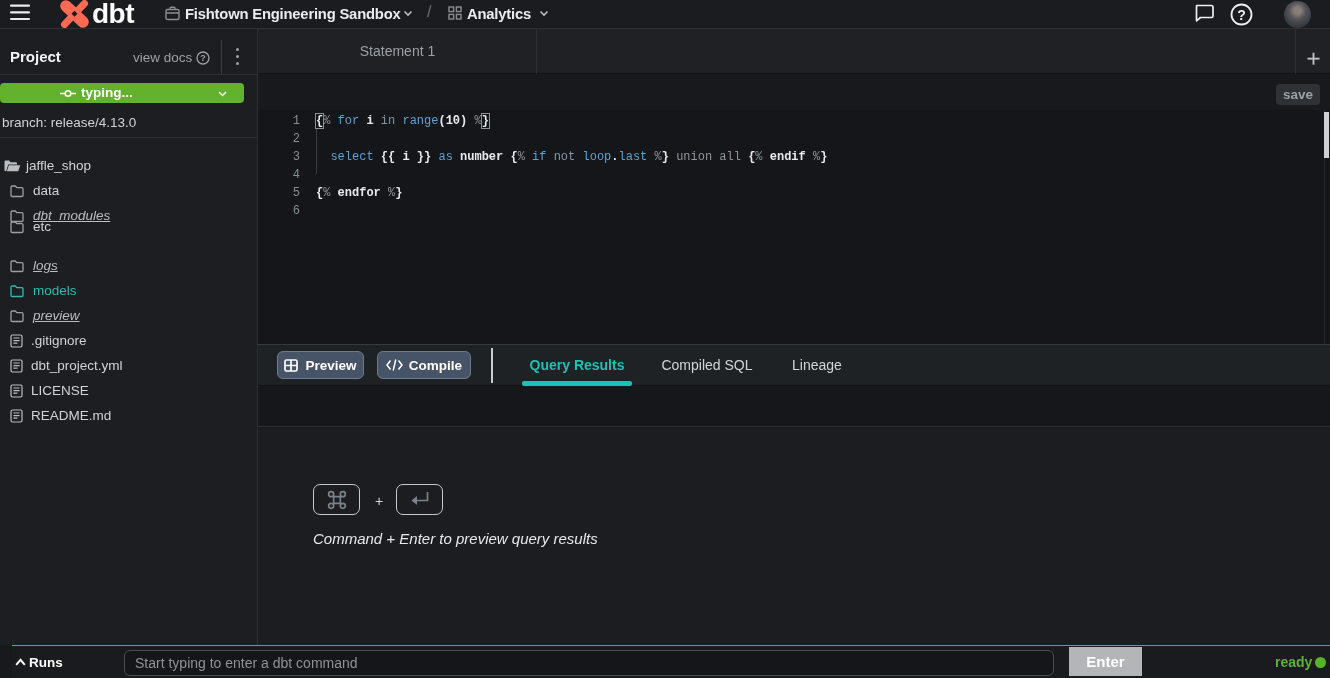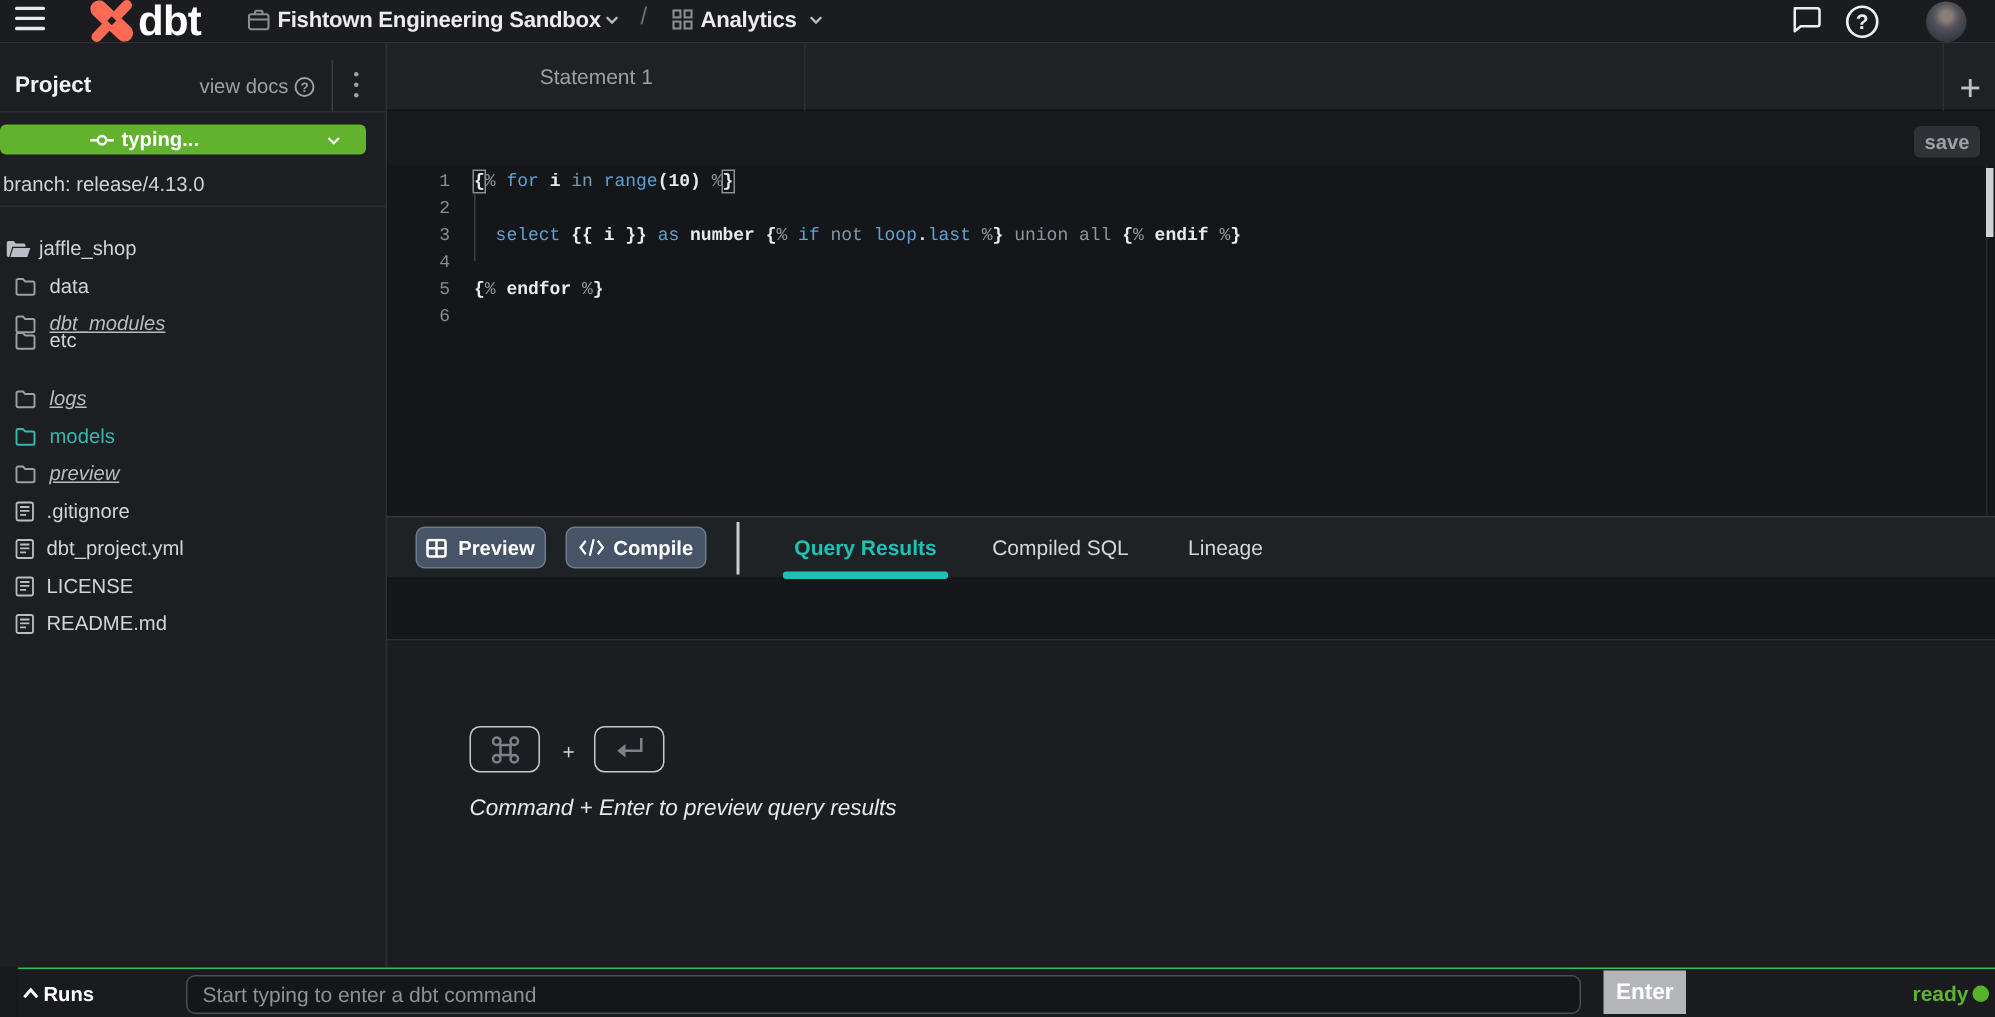--- a/index.html
+++ b/index.html
@@ -31,21 +31,21 @@
 
   #resheader { position:absolute; left:0; top:315px; width:1072px; height:42px; background:#1f2225; border-top:1px solid #35383c; border-bottom:1px solid #101113; }
   #resstrip { position:absolute; left:0; top:358px; width:1072px; height:40px; background:#15171a; border-bottom:1px solid #2c2f33; }
   #resbody { position:absolute; left:0; top:399px; width:1072px; height:217px; background:#1b1d20; }
 
   .btnslate { position:absolute; height:28px; background:#475366; border:1px solid #6e7b8e; border-radius:6px; color:#fff; font-weight:bold; font-size:13.5px; display:flex; align-items:center; justify-content:center; }
 
   
   #botbar { position:absolute; left:0; top:645px; width:1330px; height:33px; background:#191b1e; border-top:1px solid #22c55e;margin-left:12px; }
   #cmdinput { position:absolute; left:112px; top:4px; width:930px; height:26px; background:#141619; border:1px solid #4a4e54; border-radius:6px; color:#8d9298; font-size:14px; line-height:24px; padding-left:10px; }
-  #enterbtn { position:absolute; left:1057px; top:1px; width:55px; height:29px; background:#b3b5b8; border-radius:0; color:#ffffff; font-weight:bold; font-size:15px; text-align:center; line-height:29px; }
+  #enterbtn { position:absolute; left:1057px; top:1px; width:73px; height:29px; background:#b3b5b8; border-radius:0; color:#ffffff; font-weight:bold; font-size:15px; text-align:center; line-height:29px; }
 </style>
 </head>
 <body>
 <div id="app">
 
   <div id="nav">
     <svg class="abs" style="left:10px;top:4px" width="21" height="17" viewBox="0 0 21 17">
       <rect x="0" y="0.5" width="20" height="2.2" rx="1" fill="#e9eaec"></rect>
       <rect x="0" y="7.2" width="20" height="2.2" rx="1" fill="#e9eaec"></rect>
       <rect x="0" y="13.9" width="20" height="2.2" rx="1" fill="#e9eaec"></rect>

